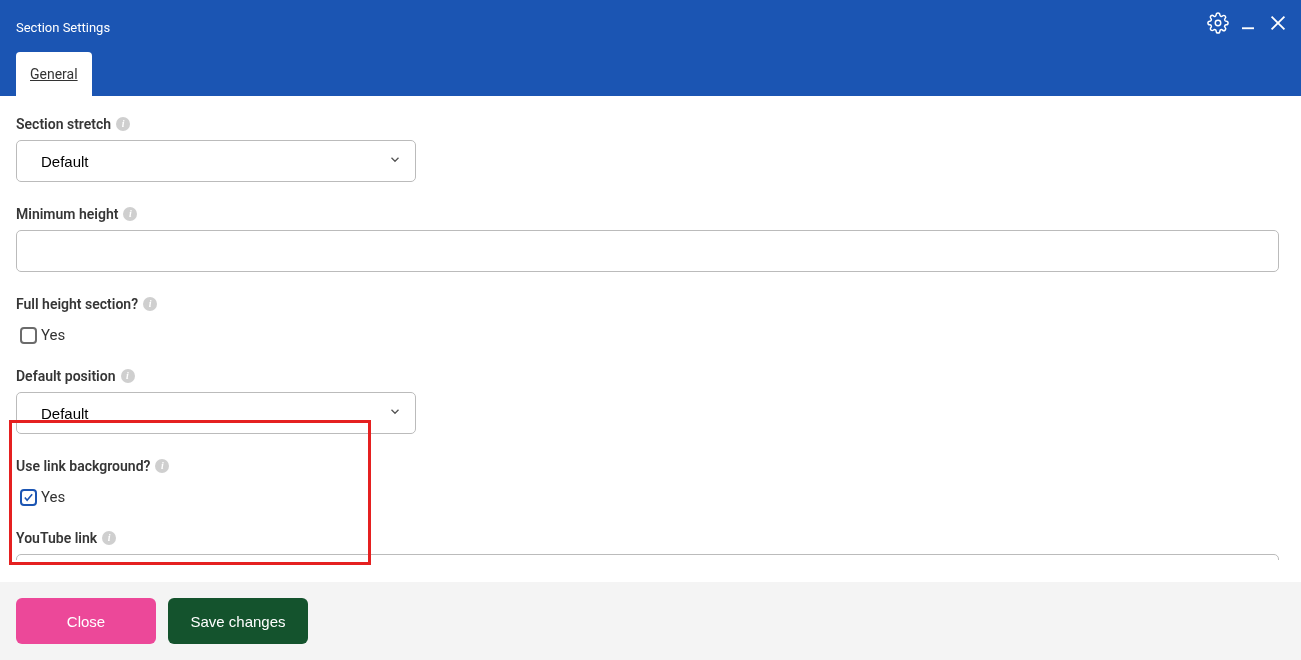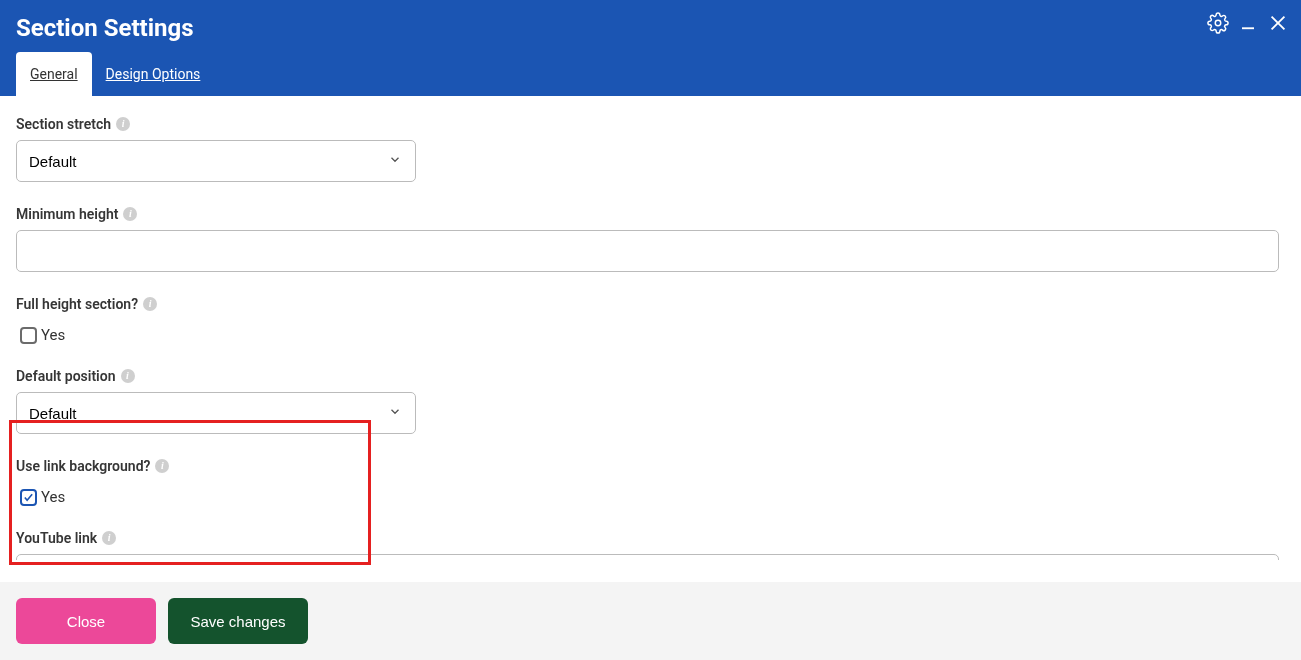--- a/index.html
+++ b/index.html
@@ -11,23 +11,23 @@
     overflow: hidden;
     position: relative;
   }
   .header {
     background: #1b55b3;
     color: #fff;
     height: 96px;
     position: relative;
   }
   .title {
-    font-size: 24px;
-    font-weight: 700;
-    padding: 14px 16px 0 16px;
+    font-size: 13px;
+    font-weight: 400;
+    padding: 20px 16px 0 16px;
   }
   .header-icons {
     position: absolute;
     right: 12px;
     top: 12px;
     display: flex;
     gap: 10px;
     align-items: center;
   }
   .header-icons svg { cursor: pointer; }
@@ -89,21 +89,21 @@
     font-family: Georgia, serif;
     line-height: 1;
   }
   .select-wrap {
     position: relative;
     width: 400px;
   }
   .select-wrap select {
     width: 100%;
     height: 42px;
-    padding: 0 12px;
+    padding: 0 24px;
     font-size: 15px;
     border: 1px solid #bbb;
     border-radius: 5px;
     background: #fff;
     appearance: none;
     -webkit-appearance: none;
     cursor: pointer;
   }
   .select-wrap .chevron {
     position: absolute;
@@ -193,21 +193,20 @@
     </span>
     <span>
       <svg width="22" height="22" viewBox="0 0 24 24" stroke="#fff" stroke-width="2">
         <line x1="5" y1="5" x2="19" y2="19"></line>
         <line x1="19" y1="5" x2="5" y2="19"></line>
       </svg>
     </span>
   </div>
   <div class="tabs">
     <div class="tab active">General</div>
-    <div class="tab">Design Options</div>
   </div>
 </div>
 
 <div class="content-wrap">
   <div class="content">
 
     <div class="field">
       <div class="field-label">
         <span>Section stretch</span>
         <span class="info-icon">i</span>

